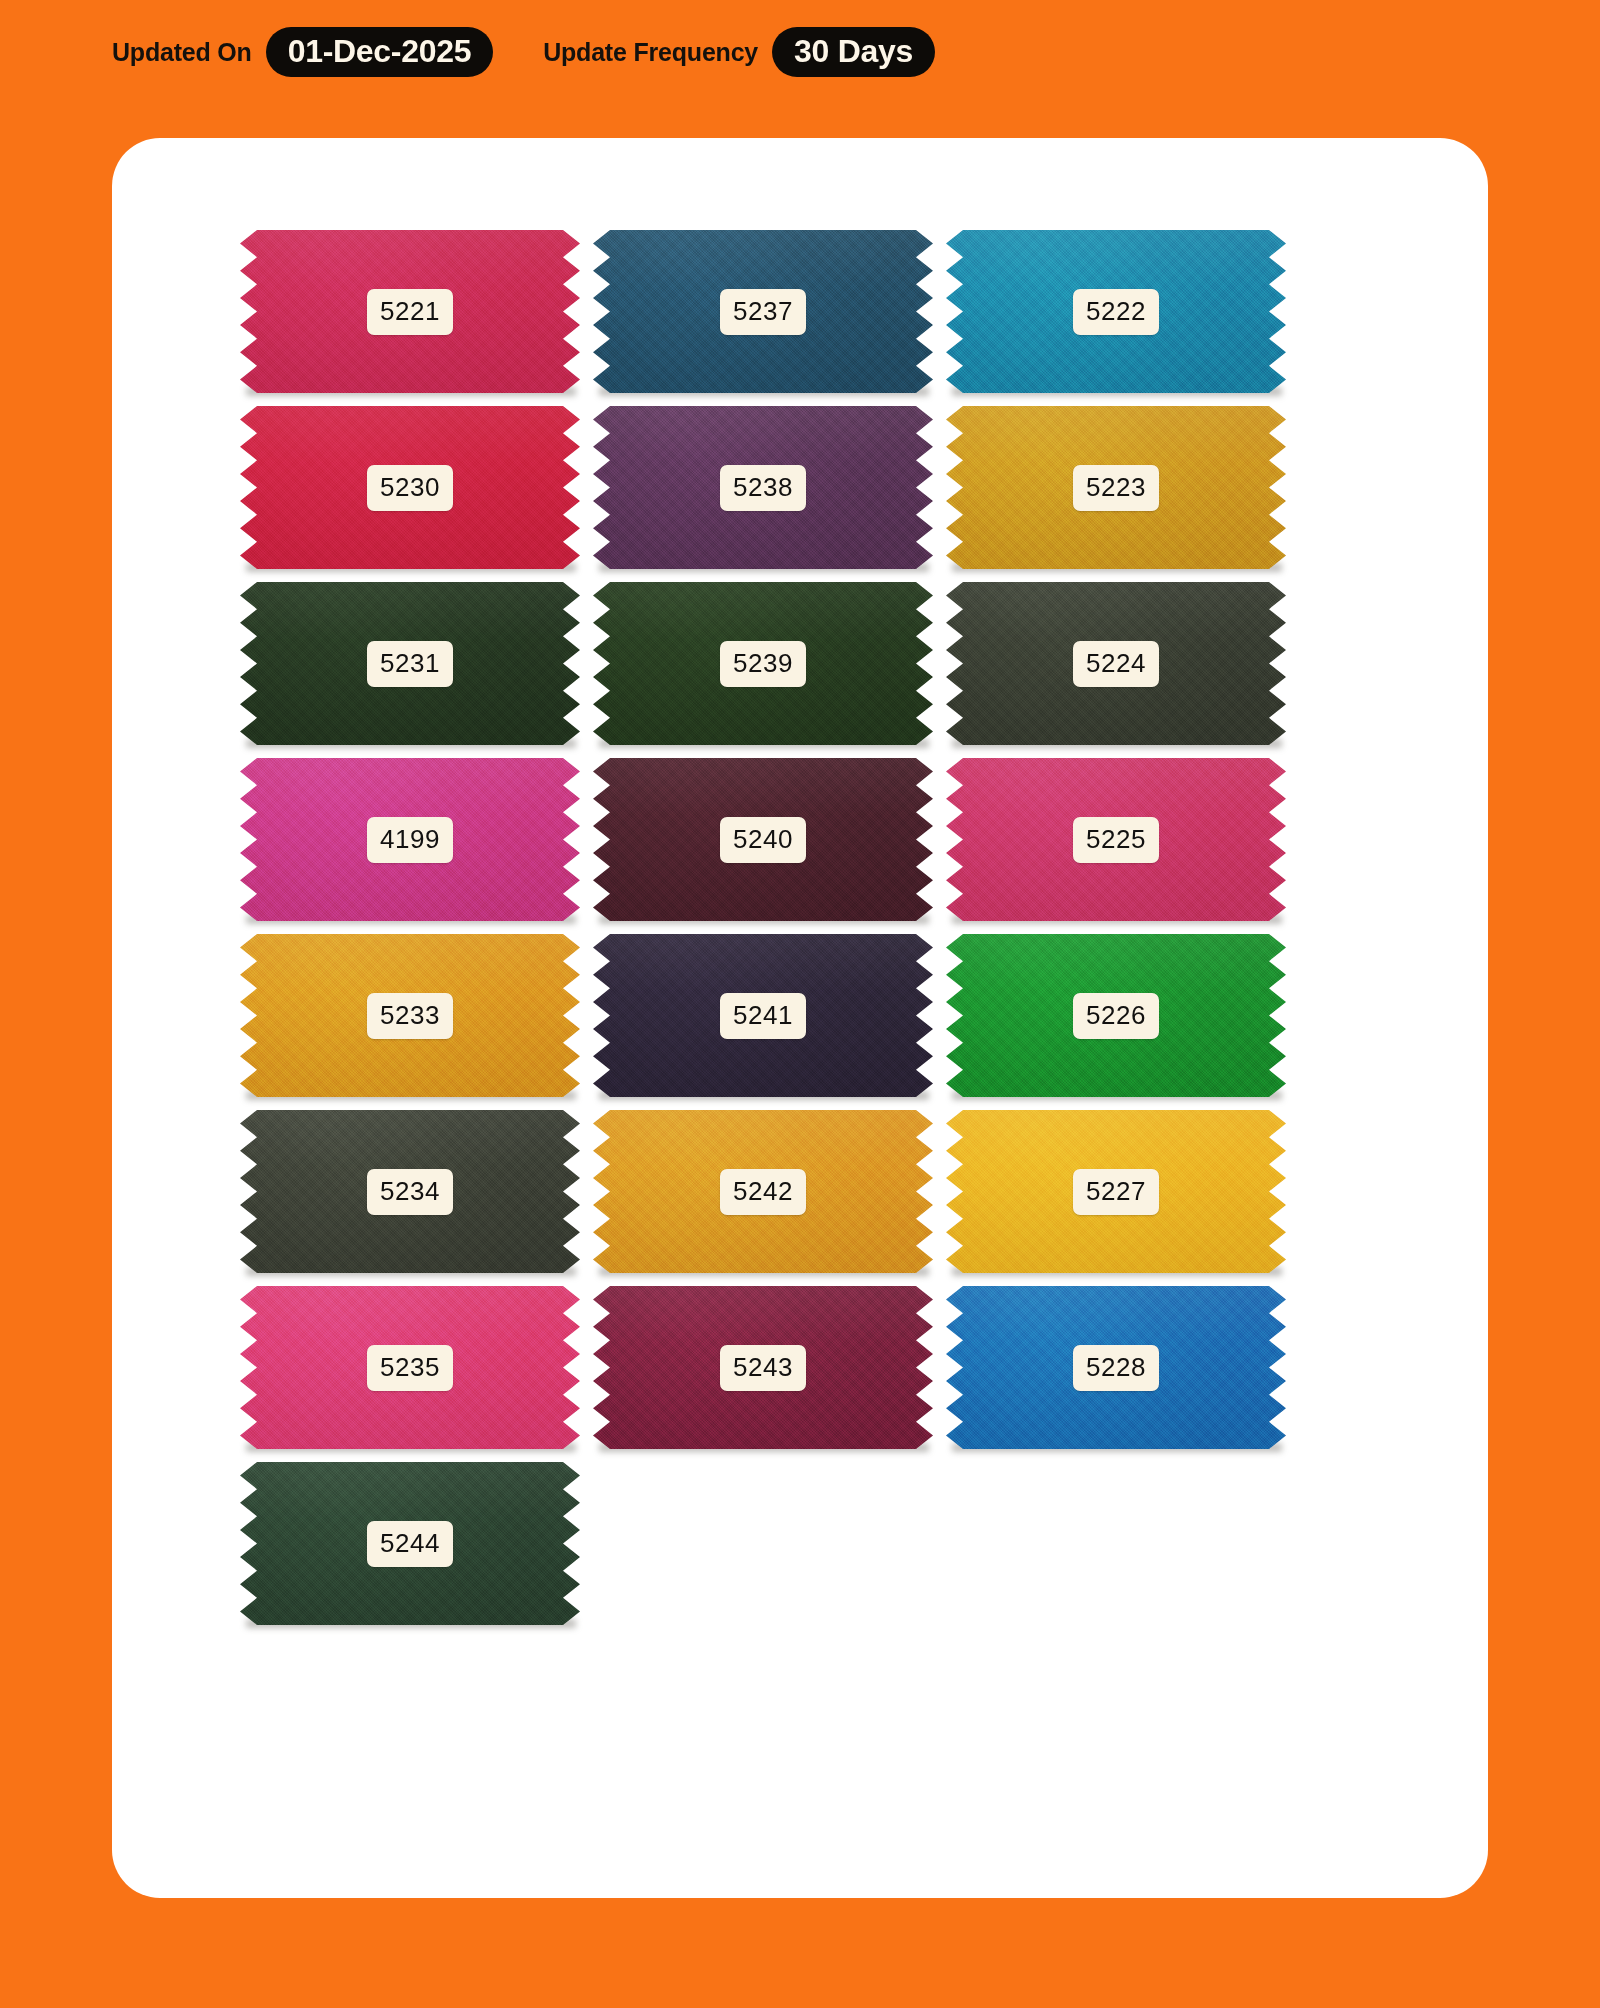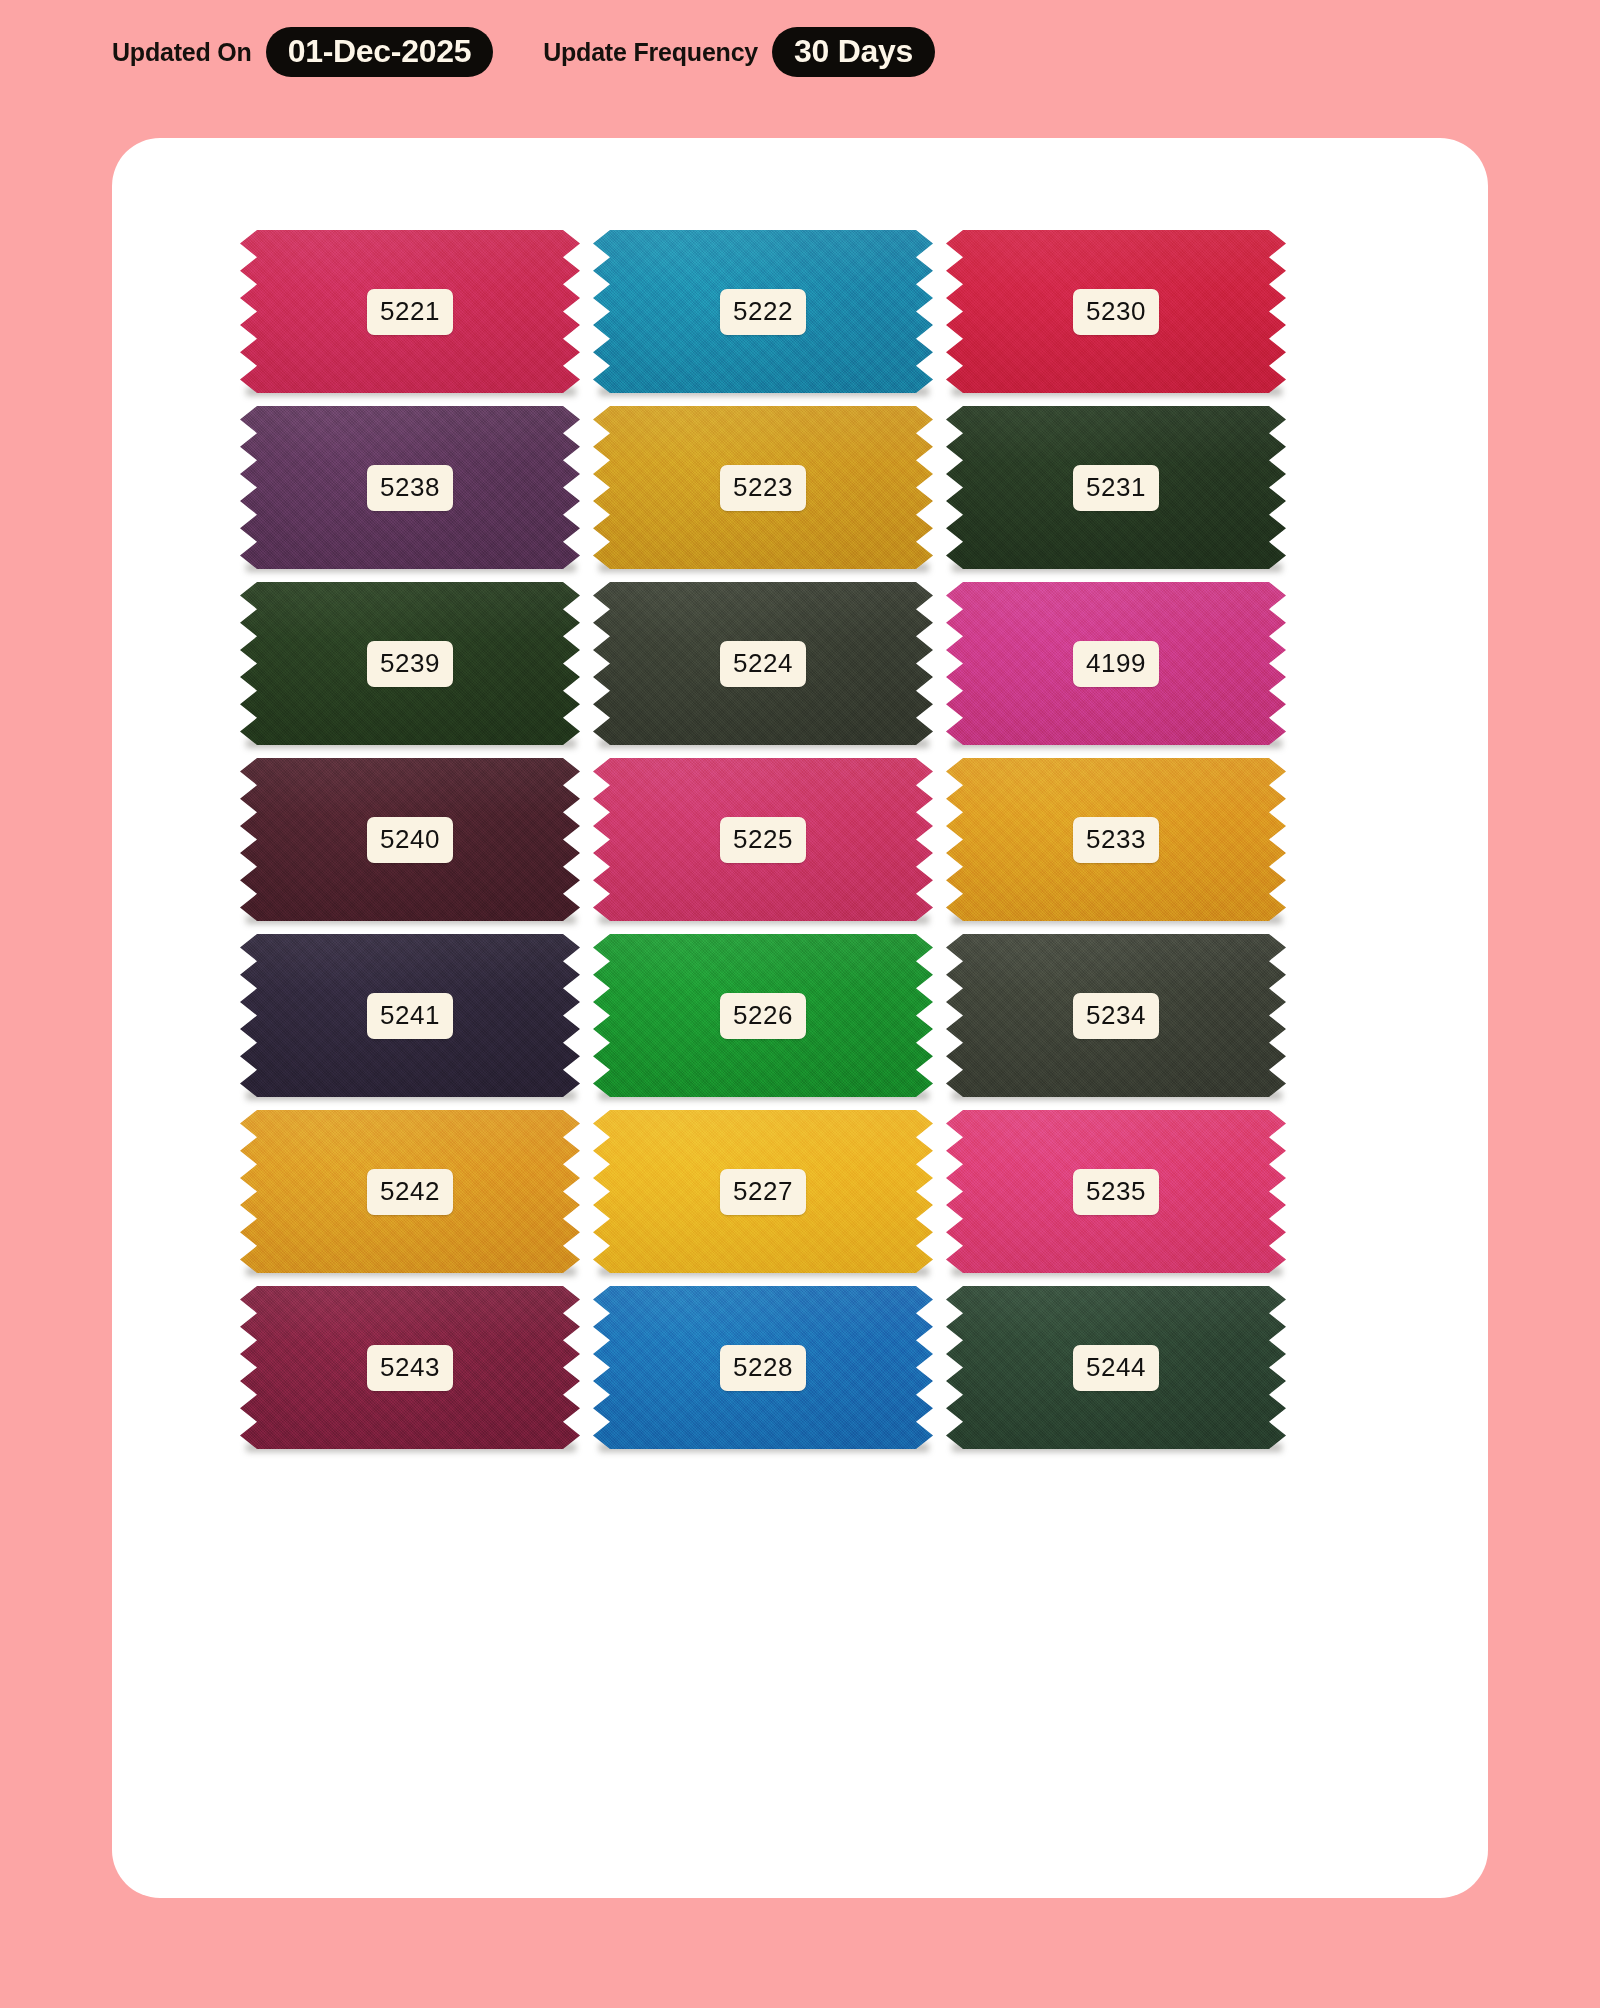--- a/index.html
+++ b/index.html
@@ -10,21 +10,21 @@
     height: 2008px;
     background: #fdf6e8;
     font-family: "Liberation Sans", sans-serif;
     -webkit-font-smoothing: antialiased;
   }
 
   #page {
     position: relative;
     width: 1600px;
     height: 2008px;
-    background: #fca5a5;
+    background: #f97316;
     overflow: hidden;
   }
 
   
   #header {
     position: absolute;
     left: 112px;
     top: 30px;
     height: 44px;
     display: flex;
@@ -213,20 +213,28 @@
         <div class="swatch">
           <div class="swatch-shadow"></div>
           <div class="swatch-fabric" style="background: rgb(204, 42, 85);">
             <div class="swatch-sheen"></div>
             <div class="swatch-texture"></div>
           </div>
           <div class="swatch-label">5221</div>
         </div>
         <div class="swatch">
           <div class="swatch-shadow"></div>
+          <div class="swatch-fabric" style="background: rgb(35, 80, 106);">
+            <div class="swatch-sheen"></div>
+            <div class="swatch-texture"></div>
+          </div>
+          <div class="swatch-label">5237</div>
+        </div>
+        <div class="swatch">
+          <div class="swatch-shadow"></div>
           <div class="swatch-fabric" style="background: rgb(26, 136, 171);">
             <div class="swatch-sheen"></div>
             <div class="swatch-texture"></div>
           </div>
           <div class="swatch-label">5222</div>
         </div>
         <div class="swatch">
           <div class="swatch-shadow"></div>
           <div class="swatch-fabric" style="background: rgb(207, 33, 65);">
             <div class="swatch-sheen"></div>

